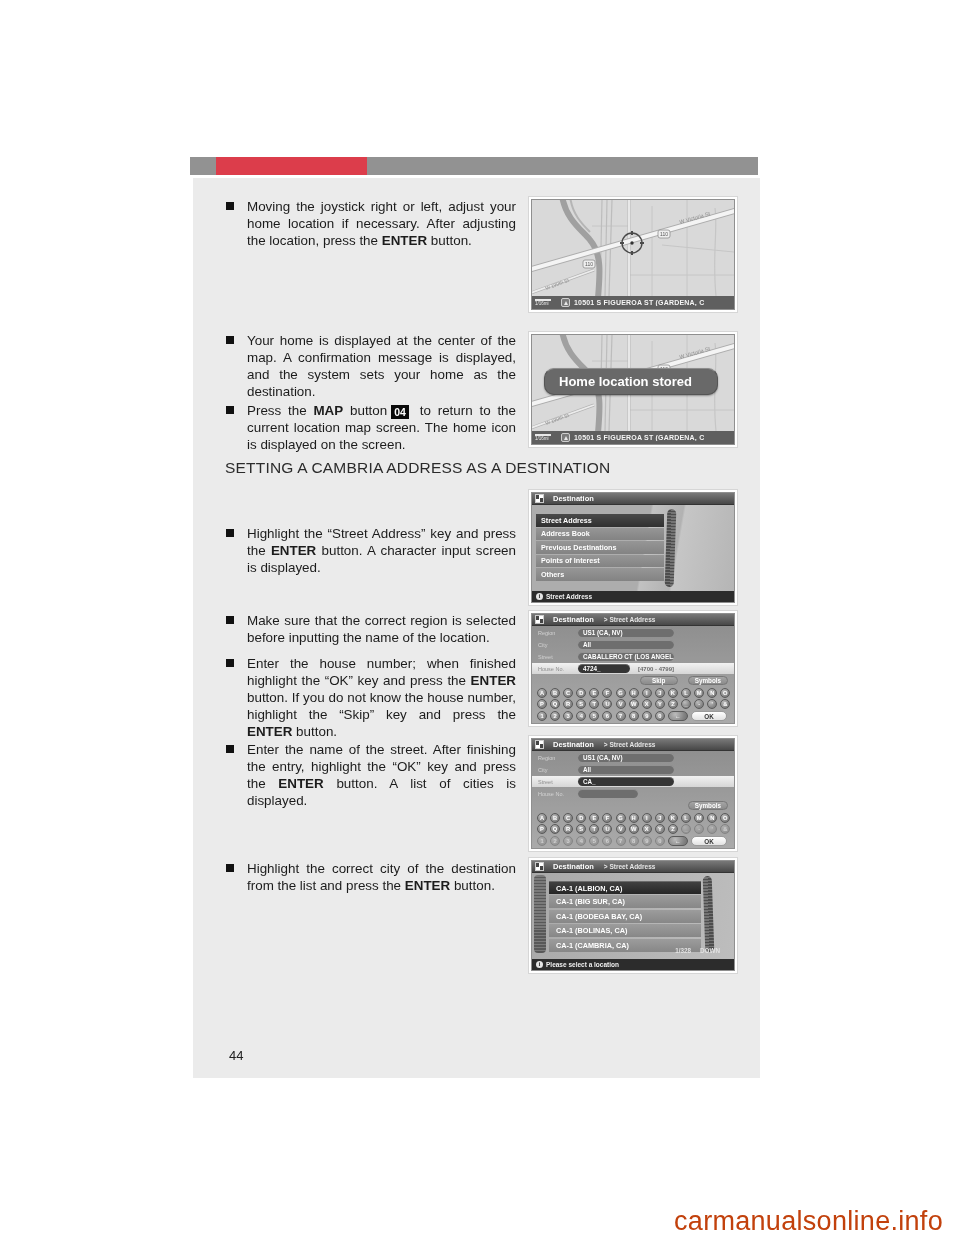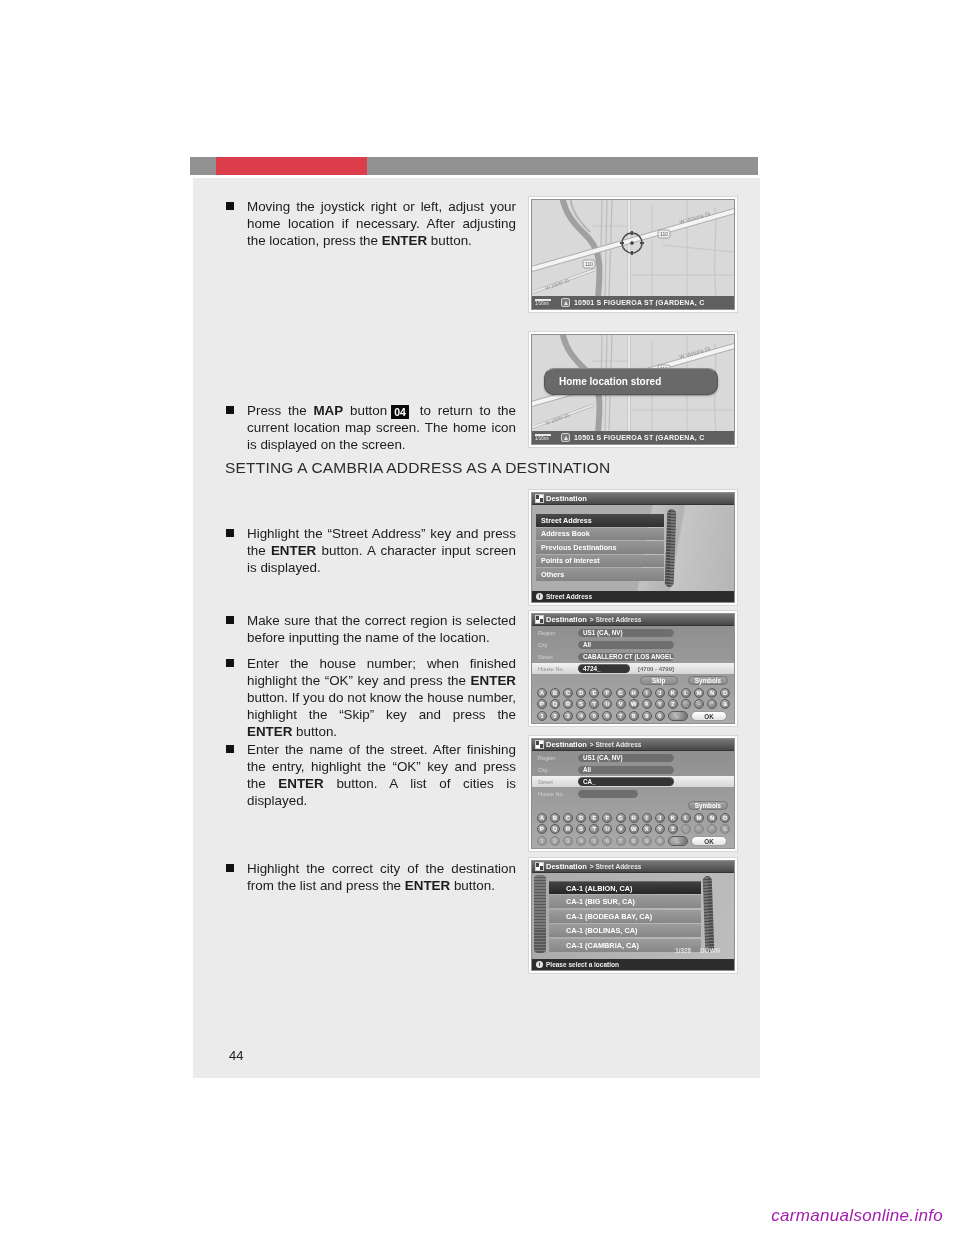--- a/index.html
+++ b/index.html
@@ -16,40 +16,40 @@
   
   .bullet { position:absolute; left:33px; width:290px; }
   .bullet .sq { position:absolute; left:0; top:4px; width:8px; height:8px; background:#111; }
   .bullet p { margin-left:21px; font-size:13.4px; line-height:17px; color:#1c1c1c; text-align:justify; }
   .bullet b { font-weight:bold; }
   .chip { display:inline-block; background:#0a0a0a; color:#fff; font-weight:bold; font-size:10.5px; line-height:12px; padding:1px 3px; border-radius:0; margin:0 4px; vertical-align:-1px; }
 
   .heading { position:absolute; left:32px; top:281px; font-size:15.5px; color:#2b2b2b; letter-spacing:.2px; }
 
   .pagenum { position:absolute; left:36px; top:870px; font-size:13px; color:#222; }
-  .watermark { position:absolute; right:17px; top:1206px; font-size:17px; color:#a21caf; letter-spacing:.3px;font-style:italic; }
+  .watermark { position:absolute; right:17px; top:1206px; font-size:27px; color:#c2410c; letter-spacing:.3px; }
 
   
   .panel { position:absolute; left:335px; width:210px; background:#fff; border:1px solid #d6d6d6; padding:3px; }
   .screen { position:relative; width:202px; height:109px; overflow:hidden; background:#9a9a9a; outline:1px solid #8f8f8f; }
 
   
   .map-area { position:relative; width:202px; height:96px; }
   .mapbar { position:absolute; left:0; bottom:0; width:202px; height:13px; background:#5f5f5f; display:flex; align-items:center; gap:4px; padding:0 3px; }
   .scalebox { display:flex; flex-direction:column; align-items:flex-start; width:22px; flex:none; }
   .ruler { width:16px; height:2px; background:#e8e8e8; border-left:1.5px solid #e8e8e8; border-right:1.5px solid #e8e8e8; margin-bottom:1px; }
   .scalelbl { font-size:4.5px; color:#eee; line-height:4.5px; }
   .compass { width:9px; height:9px; flex:none; background:#7b7b7b; border:1px solid #cfcfcf; border-radius:2px; position:relative; }
   .compass:after { content:""; position:absolute; left:2px; top:2px; border-left:2.5px solid transparent; border-right:2.5px solid transparent; border-bottom:4px solid #e8e8e8; }
   .addrtxt { font-size:7px; font-weight:bold; color:#f5f5f5; letter-spacing:.2px; white-space:nowrap; overflow:hidden; }
   .toast { position:absolute; left:12px; right:16px; top:33px; height:27px; background:#696969; border:1px solid #555; border-top:1px solid #8d8d8d; border-radius:10px; display:flex; align-items:center; padding-left:14px; box-shadow:0 1px 2px rgba(0,0,0,.35); }
-  .toast span { font-size:10px; font-weight:bold; color:#fff; }
-
-  
-  .navhead { position:absolute; left:0; top:0; width:202px; height:12px; background:linear-gradient(#787878,#474747); border-bottom:1px solid #333; display:flex; align-items:center; gap:3px; padding:0 4px; }
+  .toast span { font-size:13px; font-weight:bold; color:#fff; }
+
+  
+  .navhead { position:absolute; left:0; top:0; width:202px; height:12px; background:linear-gradient(#787878,#474747); border-bottom:1px solid #333; display:flex; align-items:center; gap:10px; padding:0 4px; }
   .flagicon { width:7px; height:7px; flex:none; background:conic-gradient(#fff 0 25%, #444 0 50%, #fff 0 75%, #444 0); outline:1px solid #ccc; }
   .navtitle { font-size:7.5px; font-weight:bold; color:#fff; white-space:nowrap; }
   .navsub { font-size:6.5px; font-weight:bold; color:#e6e6e6; white-space:nowrap; }
   .navfoot { position:absolute; left:0; bottom:0; width:202px; height:11px; background:#2c2c2c; display:flex; align-items:center; gap:3px; padding:0 4px; }
   .infoicon { width:7px; height:7px; flex:none; border-radius:50%; background:#e5e5e5; color:#222; font-size:5.5px; font-weight:bold; text-align:center; line-height:7px; font-family:"Liberation Serif", serif; }
   .foottxt { font-size:6.5px; font-weight:bold; color:#f0f0f0; }
 
   
   .menu .navbody { position:absolute; left:0; top:12px; width:202px; height:86px;
      background:linear-gradient(100deg,#adadad 55%, #c2c2c2 56%, #b2b2b2 70%, #c6c6c6 71%, #b5b5b5); }
@@ -81,21 +81,21 @@
   .key { width:10px; height:10px; flex:none; border-radius:50%; background:radial-gradient(circle at 35% 30%, #bcbcbc, #858585 65%, #6f6f6f); border:1px solid #5a5a5a; color:#fff; font-size:5.8px; font-weight:bold; text-align:center; line-height:8.5px; }
   .key.back { width:20px; border-radius:5px; }
   .okbtn { width:36px; height:10px; background:linear-gradient(#ffffff,#e2e2e2); border:1px solid #9a9a9a; border-radius:5px; color:#333; font-size:6.3px; font-weight:bold; text-align:center; line-height:9px; }
   .form2 .krow2 .key:nth-child(n+12) { opacity:.45; }
   .form2 .keysgrp .key { opacity:.45; }
 
   
   .listbody { position:absolute; left:0; top:12px; width:202px; height:86px; background:linear-gradient(100deg,#a9a9a9,#bdbdbd); }
   .sidestrip { position:absolute; left:2px; top:2px; width:12px; height:78px; border-radius:4px; background:repeating-linear-gradient(0deg,#585858 0 1.5px,#7a7a7a 1.5px 3px); }
   .listrows { position:absolute; left:17px; top:8px; width:152px; }
-  .lrow { position:relative; height:13px; margin-bottom:1.4px; background:linear-gradient(#9c9c9c,#878787); display:flex; align-items:center; padding-left:17px; }
+  .lrow { position:relative; height:13px; margin-bottom:1.4px; background:linear-gradient(#9c9c9c,#878787); display:flex; align-items:center; padding-left:7px; }
   .lrow span.lbl { font-size:7.3px; font-weight:bold; color:#fff; white-space:nowrap; }
   .lrow .dot { display:none; }
   .lrow.sel { background:linear-gradient(#414141,#262626); border-top:1px solid #6b6b6b; }
   .lrow.sel .dot { display:block; position:absolute; right:-8px; top:4.5px; width:3.5px; height:3.5px; border-radius:50%; background:#fff; }
   .listarc { position:absolute; left:172px; top:3px; width:9px; height:76px; border-radius:5px; background:repeating-linear-gradient(0deg,#4d4d4d 0 1.5px,#747474 1.5px 3px); transform:rotate(-2deg); }
   .pagerow { position:absolute; right:14px; top:74px; display:flex; gap:9px; }
   .pagerow span { font-size:6.3px; font-weight:bold; color:#e3e3e3; }
 
   svg text { font-family:"Liberation Sans", sans-serif; }
 </style>
@@ -108,20 +108,24 @@
     <div class="red"></div>
   </div>
 
   <div class="page">
 
     <div class="bullet" style="top:20px">
       <span class="sq"></span>
       <p><span>Moving the joystick right or left, adjust your home location if necessary. After adjusting the location, press the </span><b>ENTER</b><span> button.</span></p>
     </div>
 
+    <div class="bullet" style="top:154px">
+      <span class="sq"></span>
+      <p><span>Your home is displayed at the center of the map. A confirmation message is displayed, and the system sets your home as the destination.</span></p>
+    </div>
 
     <div class="bullet" style="top:224px">
       <span class="sq"></span>
       <p><span>Press the </span><b>MAP</b><span> button</span><span class="chip">04</span><span> to return to the current location map screen. The home icon is displayed on the screen.</span></p>
     </div>
 
     <div class="heading">SETTING A CAMBRIA ADDRESS AS A DESTINATION</div>
 
 
     <div class="bullet" style="top:434px">

